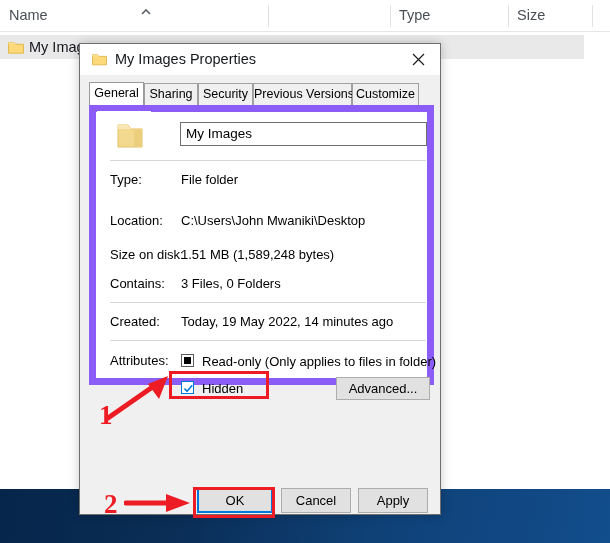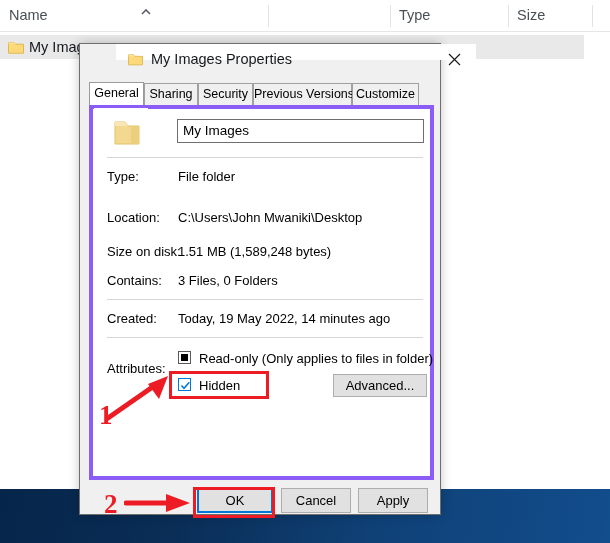--- a/index.html
+++ b/index.html
@@ -45,21 +45,21 @@
   }
 
   
   #dialog{
     position:absolute;left:79px;top:43px;width:362px;height:472px;
     background:#f0f0f0;
     border:1px solid #6f6f6f;
     box-sizing:border-box;
     box-shadow:0 0 10px rgba(0,0,0,.22);
   }
-  .titlebar{position:absolute;left:0;top:0;width:360px;height:16px;background:#ffffff;margin-left:36px;}
+  .titlebar{position:absolute;left:0;top:0;width:360px;height:31px;background:#ffffff;}
   .titlebar .tb-ico{position:absolute;left:12px;top:8px;width:15px;height:14px;}
   .titlebar .tb-text{
     position:absolute;left:35px;top:0;height:31px;line-height:31px;
     font-size:14.5px;color:#15181c;white-space:nowrap;
   }
   .titlebar .tb-close{
     position:absolute;right:0;top:0;width:44px;height:31px;
     display:flex;align-items:center;justify-content:center;cursor:default;
   }
 
@@ -67,41 +67,41 @@
   .tabstrip{position:absolute;left:9px;top:39px;width:342px;height:22px;}
   .tab{
     position:absolute;top:0;height:22px;line-height:21px;
     font-size:12.5px;color:#000;text-align:center;
     background:#f0f0f0;border:1px solid #a0a0a0;border-bottom:none;
     box-sizing:border-box;white-space:nowrap;
   }
   .tab.active{background:#ffffff;border-color:#9a9a9a;height:23px;z-index:3;}
 
   .panel{
-    position:absolute;left:9px;top:61px;width:345px;height:375px;
-    background:#ffffff;border:4px solid #8b5cf6;box-sizing:border-box;z-index:1;
+    position:absolute;left:9px;top:61px;width:345px;height:280px;
+    background:#ffffff;border:7px solid #8b5cf6;box-sizing:border-box;z-index:1;
   }
   .panel .panel-topmask{position:absolute;left:0;top:-1px;height:1px;background:#ffffff;}
 
   
   .big-folder{position:absolute;left:18px;top:10px;width:32px;height:30px;}
   .name-box{
     position:absolute;left:84px;top:10px;width:247px;height:24px;
     border:1px solid #6f6f6f;background:#fff;box-sizing:border-box;
     font-size:13.5px;color:#000;line-height:22px;padding-left:5px;
     white-space:nowrap;overflow:hidden;
   }
   .hr{position:absolute;left:14px;width:316px;height:1px;background:#d6d6d6;}
 
   .row{position:absolute;left:14px;width:320px;height:20px;font-size:13px;color:#000;}
   .row .lbl{position:absolute;left:0;top:0;white-space:nowrap;}
   .row .val{position:absolute;left:71px;top:0;white-space:nowrap;}
 
   
-  .attr-label{position:absolute;left:14px;font-size:13px;color:#000;margin-top:11px;}
+  .attr-label{position:absolute;left:14px;font-size:13px;color:#000;}
   .cbrow{position:absolute;font-size:13px;color:#000;height:18px;}
   .cbrow .cbtext{position:absolute;left:21px;top:0;line-height:17px;white-space:nowrap;}
   .cbox{position:absolute;left:0;top:1px;width:13px;height:13px;box-sizing:border-box;
         border:1px solid #5a5a5a;background:#fff;}
   .cbox.indet::after{content:"";position:absolute;left:2px;top:2px;width:7px;height:7px;background:#000;}
   .cbox.checked{border-color:#0078d7;}
   .cbox.checked svg{position:absolute;left:1px;top:1px;}
 
   .btn{
     position:absolute;box-sizing:border-box;

